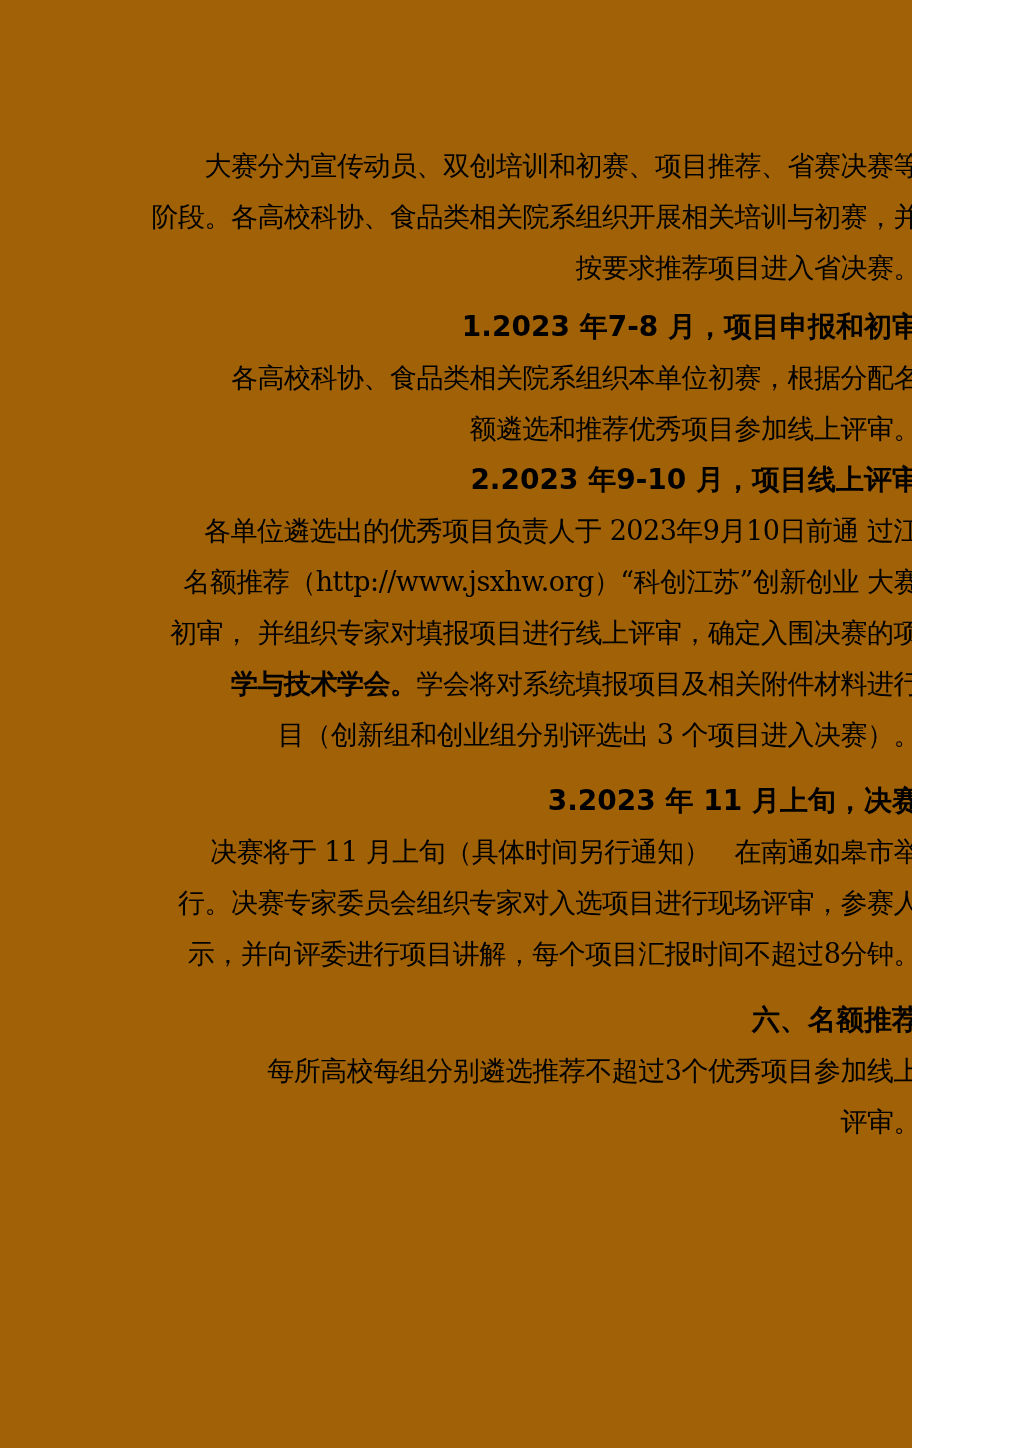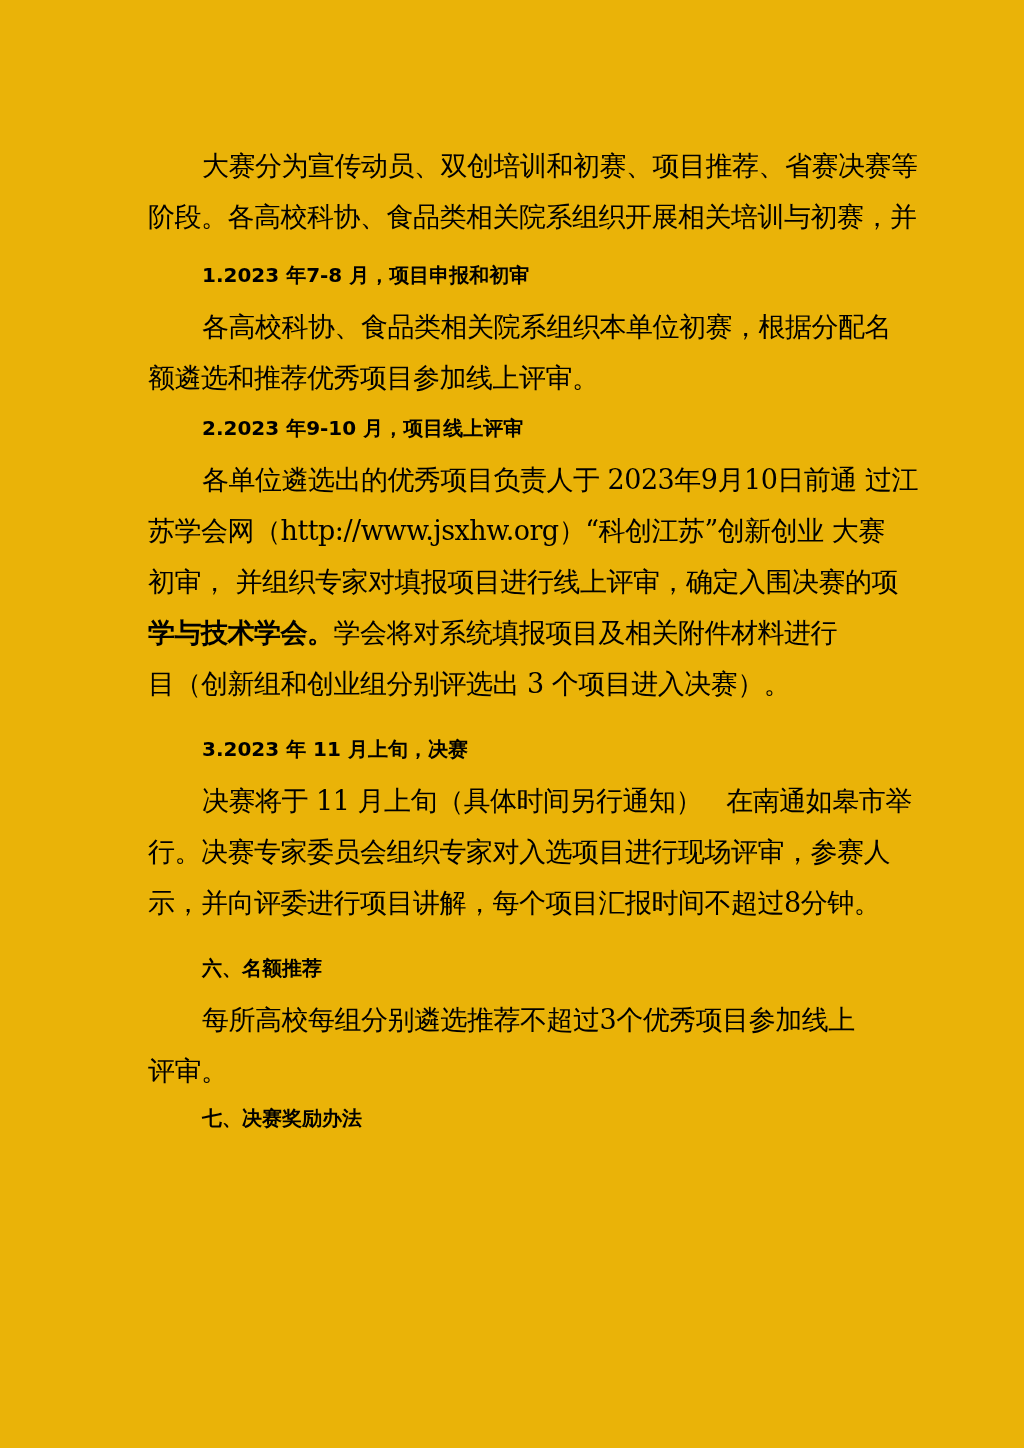--- a/index.html
+++ b/index.html
@@ -2,25 +2,26 @@
 <html><head>
 <meta charset="utf-8">
 <style>
   html, body {
     margin: 0;
     padding: 0;
     background: #ffffff;
   }
   .page {
     position: relative;
-    width: 1024px;
+    width: 912px;
     height: 1448px;
-    background: #eab308;
+    background: #a16207;
     color: #000000;
     overflow: hidden;
+    text-align: right;
   }
   .content {
     position: absolute;
     left: 148px;
     top: 140px;
     width: 772px;
   }
   .block { margin: 0; }
   .line {
     height: 51px;
@@ -29,21 +30,21 @@
     white-space: pre;
     color: #000000;
   }
   .block.body .line {
     font-family: "DejaVu Serif", "Liberation Serif", serif;
     letter-spacing: -0.5px;
   }
   .block.heading .line {
     font-family: "DejaVu Sans", "Liberation Sans", sans-serif;
     font-weight: 700;
-    font-size: 20px;
+    font-size: 28px;
   }
   .line.indent { padding-left: 54px; }
   .seg { font-weight: inherit; }
   .seg.bold {
     font-weight: 700;
     font-family: "DejaVu Sans", "Liberation Sans", sans-serif;
   }
   
   [data-name="heading-1"] { margin-top: 8px; }
   [data-name="heading-2"] { margin-top: 0px; }
@@ -52,50 +53,48 @@
   [data-name="heading-7"] { margin-top: -3px; }
 </style>
 </head>
 <body>
 
 <div class="page" data-name="document-page">
   <div class="content" data-name="document-content">
       <div class="block body" data-name="intro-paragraph">
         <div class="line indent" data-name="text-line"><span class="seg" data-name="text-segment">大赛分为宣传动员、双创培训和初赛、项目推荐、省赛决赛等</span></div>
         <div class="line" data-name="text-line"><span class="seg" data-name="text-segment">阶段。各高校科协、食品类相关院系组织开展相关培训与初赛，并</span></div>
+        <div class="line" data-name="text-line"><span class="seg" data-name="text-segment">按要求推荐项目进入省决赛。</span></div>
       </div>
       <div class="block heading" data-name="heading-1">
         <div class="line indent" data-name="text-line"><span class="seg bold" data-name="bold-text-segment">1.2023 年7-8 月，项目申报和初审</span></div>
       </div>
       <div class="block body" data-name="paragraph-stage1">
         <div class="line indent" data-name="text-line"><span class="seg" data-name="text-segment">各高校科协、食品类相关院系组织本单位初赛，根据分配名</span></div>
         <div class="line" data-name="text-line"><span class="seg" data-name="text-segment">额遴选和推荐优秀项目参加线上评审。</span></div>
       </div>
       <div class="block heading" data-name="heading-2">
         <div class="line indent" data-name="text-line"><span class="seg bold" data-name="bold-text-segment">2.2023 年9-10 月，项目线上评审</span></div>
       </div>
       <div class="block body" data-name="paragraph-stage2">
         <div class="line indent" data-name="text-line"><span class="seg" data-name="text-segment">各单位遴选出的优秀项目负责人于 2023年9月10日前通 过江</span></div>
-        <div class="line" data-name="text-line"><span class="seg" data-name="text-segment">苏学会网（http://www.jsxhw.org）“科创江苏”创新创业 大赛</span></div>
+        <div class="line" data-name="text-line"><span class="seg" data-name="text-segment">名额推荐（http://www.jsxhw.org）“科创江苏”创新创业 大赛</span></div>
         <div class="line" data-name="text-line"><span class="seg" data-name="text-segment">初审， 并组织专家对填报项目进行线上评审，确定入围决赛的项</span></div>
         <div class="line" data-name="text-line"><span class="seg bold" data-name="bold-text-segment">学与技术学会。</span><span class="seg" data-name="text-segment">学会将对系统填报项目及相关附件材料进行</span></div>
         <div class="line" data-name="text-line"><span class="seg" data-name="text-segment">目（创新组和创业组分别评选出 3 个项目进入决赛）。</span></div>
       </div>
       <div class="block heading" data-name="heading-3">
         <div class="line indent" data-name="text-line"><span class="seg bold" data-name="bold-text-segment">3.2023 年 11 月上旬，决赛</span></div>
       </div>
       <div class="block body" data-name="paragraph-stage3">
         <div class="line indent" data-name="text-line"><span class="seg" data-name="text-segment">决赛将于 11 月上旬（具体时间另行通知）   在南通如皋市举</span></div>
         <div class="line" data-name="text-line"><span class="seg" data-name="text-segment">行。决赛专家委员会组织专家对入选项目进行现场评审，参赛人</span></div>
         <div class="line" data-name="text-line"><span class="seg" data-name="text-segment">示，并向评委进行项目讲解，每个项目汇报时间不超过8分钟。</span></div>
       </div>
       <div class="block heading" data-name="heading-6">
         <div class="line indent" data-name="text-line"><span class="seg bold" data-name="bold-text-segment">六、名额推荐</span></div>
       </div>
       <div class="block body" data-name="paragraph-quota">
         <div class="line indent" data-name="text-line"><span class="seg" data-name="text-segment">每所高校每组分别遴选推荐不超过3个优秀项目参加线上</span></div>
         <div class="line" data-name="text-line"><span class="seg" data-name="text-segment">评审。</span></div>
       </div>
-      <div class="block heading" data-name="heading-7">
-        <div class="line indent" data-name="text-line"><span class="seg bold" data-name="bold-text-segment">七、决赛奖励办法</span></div>
-      </div>
     </div>
 </div>
 
 </body></html>

